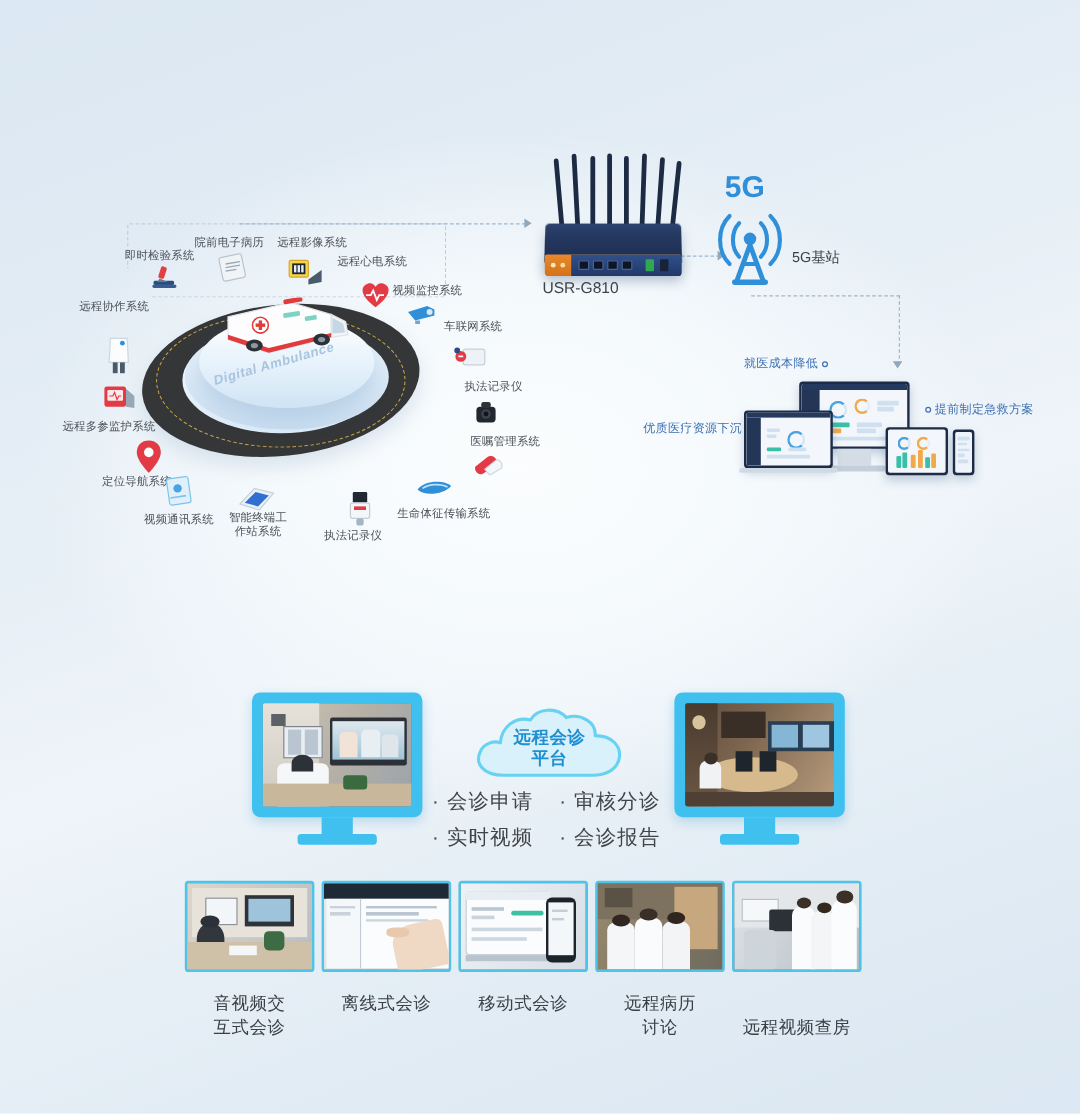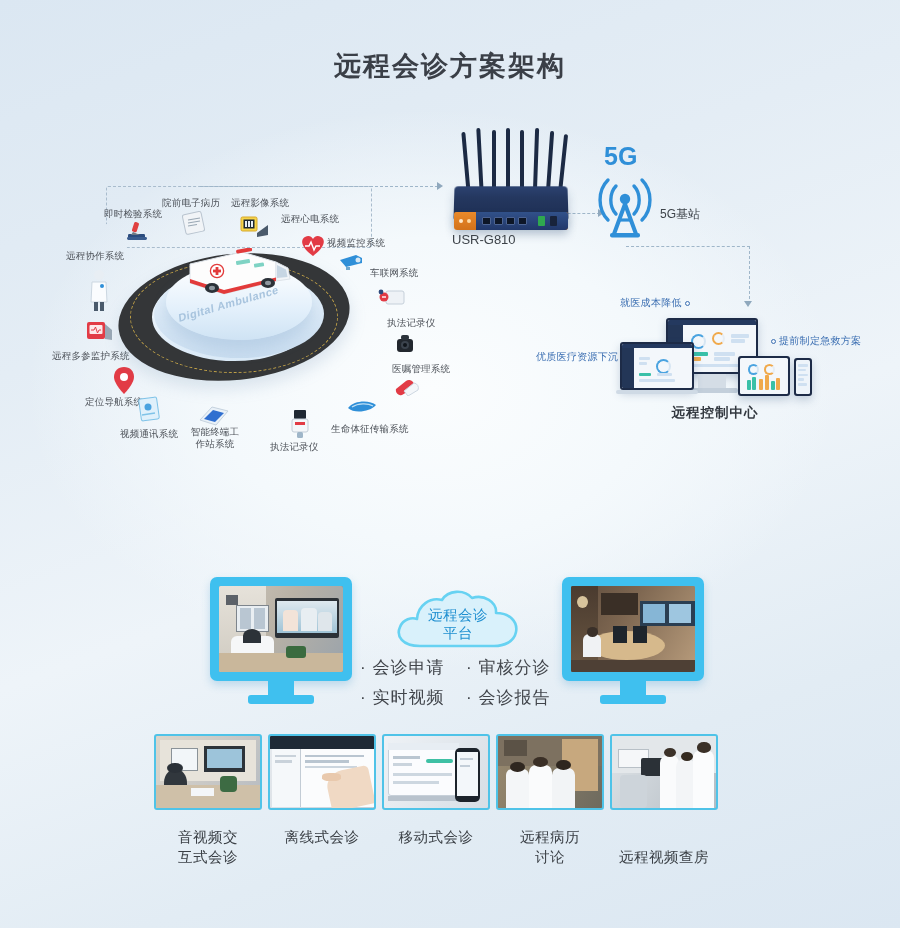--- a/index.html
+++ b/index.html
@@ -88,41 +88,40 @@
   
   .monitor { position:absolute; }
   .mon-frame { position:absolute; background:#3fc0ef; border-radius:7px; padding:9px;
                box-shadow: 0 4px 9px rgba(80,160,210,.3); }
   .mon-screen{ width:100%; height:100%; border-radius:2px; overflow:hidden; position:relative; background:#7b7f84;}
   .mon-neck  { position:absolute; background:#3fc0ef; }
   .mon-base  { position:absolute; background:#3fc0ef; border-radius:3px; }
 
   
   .cloud { position:absolute; }
-  .cloud-txt { position:absolute; text-align:center; width:100%; font-size:14.5px; font-weight:normal;
+  .cloud-txt { position:absolute; text-align:center; width:100%; font-size:14.5px; font-weight:bold;
                color:#1f8fd0; line-height:1.25; letter-spacing:.5px; z-index:3;}
 
   .feat { position:absolute; font-size:17px; color:#41454b; letter-spacing:1px; white-space:nowrap;}
   .feat .dot{ color:#41454b; }
 
   
   .thumb { position:absolute; border:2.5px solid #4fc3e8; border-radius:3px; overflow:hidden;
            background:#8d9298; }
   .tlabel{ position:absolute; font-size:14.5px; color:#3b4046; text-align:center; line-height:1.35;
            letter-spacing:.5px; }
 
   
   .ph { position:absolute; inset:0; }
 </style>
 </head>
 <body>
 
 <div class="stage">
 
-  <div class="sec-title" id="title-1">远程会诊方案架构</div>
 
   <div class="dash-box" style="left:106px; top:186px; width:266px; height:62px; border-radius:2px;
               clip-path: polygon(0 0, 100% 0, 100% 100%, 8% 100%, 0 60%);"></div>
 
   <div class="dash-h" style="left:200px; top:186px; width:238px;"></div>
   <div class="arrow-r" style="left:437px; top:182px;"></div>
 
   <div class="dash-h" style="left:548px; top:213px; width:52px;"></div>
   <div class="arrow-r" style="left:598px; top:209px;"></div>
 
@@ -407,21 +406,20 @@
       <div class="scr" style="background:#eef4fa;">
         <div class="chip" style="left:14%; top:12%; width:70%; height:2.5px;"></div>
         <div class="chip" style="left:14%; top:26%; width:54%; height:2.5px;"></div>
         <div class="chip" style="left:14%; top:40%; width:70%; height:2.5px;"></div>
         <div class="chip" style="left:14%; top:54%; width:46%; height:2.5px;"></div>
         <div class="chip" style="left:14%; top:68%; width:62%; height:2.5px;"></div>
       </div>
     </div>
   </div>
 
-  <div class="abs" style="left:620px; top:404px; width:190px; text-align:center; font-size:13.5px; font-weight:bold; color:#333940; letter-spacing:1px;">远程控制中心</div>
 
 
   <div class="monitor" style="left:210px; top:577px;">
     <div class="mon-frame" style="width:142px; height:104px;">
       <div class="mon-screen">
         <div class="ph" style="background:linear-gradient(120deg,#cdc6bb 0%,#b9b2a6 45%,#9aa3ab 100%);"></div>
         <div class="abs" style="left:0; top:0; width:38%; height:100%; background:linear-gradient(#e6e2da,#cfcac0);"></div>
         <div class="abs" style="left:6%; top:10%; width:9%; height:12%; background:#5c6168;"></div>
         <div class="abs" style="left:14%; top:22%; width:26%; height:32%; background:#e9eef2; border:1.5px solid #7e858c;"></div>
         <div class="abs" style="left:17%; top:26%; width:9%; height:24%; background:#b9c6d2;"></div>

